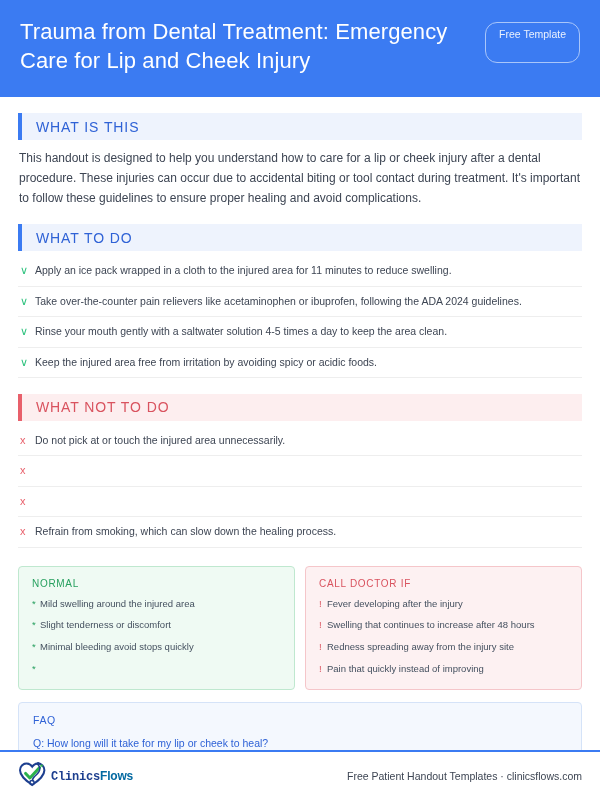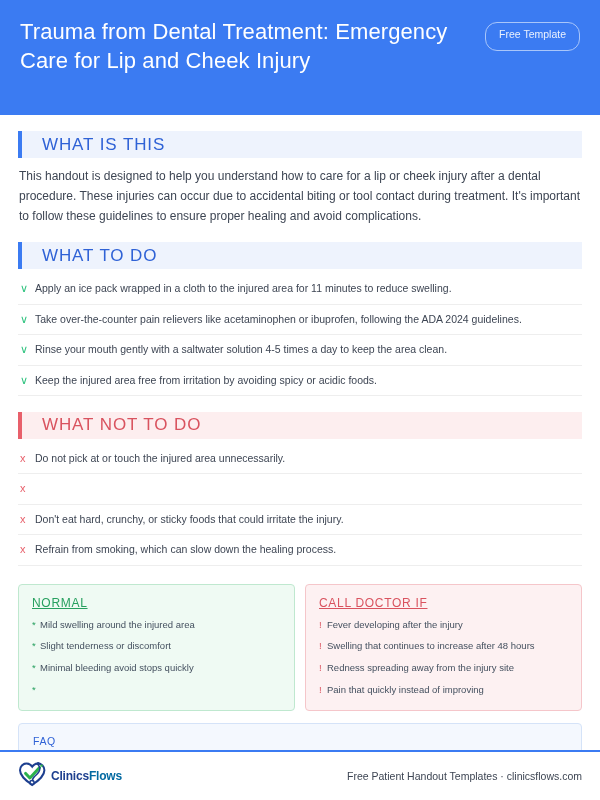--- a/index.html
+++ b/index.html
@@ -14,21 +14,21 @@
     height: 800px;
     font-family: "Liberation Sans", sans-serif;
     color: #333333;
     overflow: hidden;
     position: relative;
   }
 
   
   .header {
     background: #3b7bf2;
-    height: 115px;
+    height: 97px;
     padding: 16px 20px 0 20px;
     display: flex;
     align-items: flex-start;
     justify-content: space-between;
   }
   .header-title {
     color: #ffffff;
     font-size: 22px;
     line-height: 1.30;
     font-weight: 400;
@@ -37,21 +37,21 @@
     margin: 0;
     padding-top: 2px;
   }
   .badge {
     flex: none;
     margin-top: 6px;
     border: 1px solid #a9c6fa;
     border-radius: 12px;
     color: #eaf1fe;
     font-size: 10.5px;
-    padding: 5px 13px 10px 13px;
+    padding: 5px 13px 22px 13px;
     white-space: nowrap;
     background: transparent;
   }
 
   
   .content {
     padding: 0 18px;
   }
 
   .section-head {
@@ -63,22 +63,22 @@
   .section-head .bar {
     width: 4px;
     align-self: stretch;
     flex: none;
   }
   .section-head .label {
     flex: 1;
     align-self: stretch;
     display: flex;
     align-items: center;
-    padding-left: 20px;
-    font-size: 17px;
+    padding-left: 14px;
+    font-size: 14px;
     letter-spacing: 0.9px;
   }
   .sec-blue .bar { background: #3b7bf2; }
   .sec-blue .label { background: #eef3fd; color: #2f62d6; }
   .sec-red  .bar { background: #e8606b; }
   .sec-red  .label { background: #fdeeef; color: #d9535f; }
 
   .intro {
     font-size: 12px;
     line-height: 1.65;
@@ -115,24 +115,23 @@
   }
   .box {
     flex: 1;
     border-radius: 4px;
     padding: 11px 13px 13px 13px;
     min-height: 100px;
   }
   .box.normal { background: #effaf3; border: 1px solid #bfe8cf; }
   .box.alert  { background: #fdf1f2; border: 1px solid #f5c6ca; }
   .box-title {
-    font-size: 12px;
+    font-size: 10px;
     letter-spacing: 0.7px;
     margin-bottom: 9px;
-    text-decoration: underline;
   }
   .box.normal .box-title { color: #27a05f; }
   .box.alert  .box-title { color: #d9535f; }
   .box-item {
     display: flex;
     align-items: baseline;
     font-size: 9.5px;
     line-height: 1.35;
     color: #44505f;
     margin-bottom: 9px;
@@ -186,21 +185,21 @@
   .logo {
     display: flex;
     align-items: center;
     gap: 3px;
   }
   .logo-text {
     font-size: 12px;
     font-weight: bold;
     letter-spacing: -0.2px;
   }
-  .logo-text .c1 { color: #1d3f8f; }
+  .logo-text .c1 { color: #1d3f8f; font-family: Liberation Mono, monospace; }
   .logo-text .c2 { color: #0369a1; }
   .footer-right {
     font-size: 10.5px;
     color: #3d4553;
   }
 </style>
 </head>
 <body>
 
 <div class="header">
@@ -246,21 +245,20 @@
   <div class="itemlist">
     <div class="item bad">
       <span class="mark">x</span>
       <span>Do not pick at or touch the injured area unnecessarily.</span>
     </div>
     <div class="item bad">
       <span class="mark">x</span>
     </div>
     <div class="item bad">
       <span class="mark">x</span>
-      <span>Don't eat hard, crunchy, or sticky foods that could irritate the injury.</span>
     </div>
     <div class="item bad">
       <span class="mark">x</span>
       <span>Refrain from smoking, which can slow down the healing process.</span>
     </div>
   </div>
 
   <div class="boxrow">
 
     <div class="box normal">

